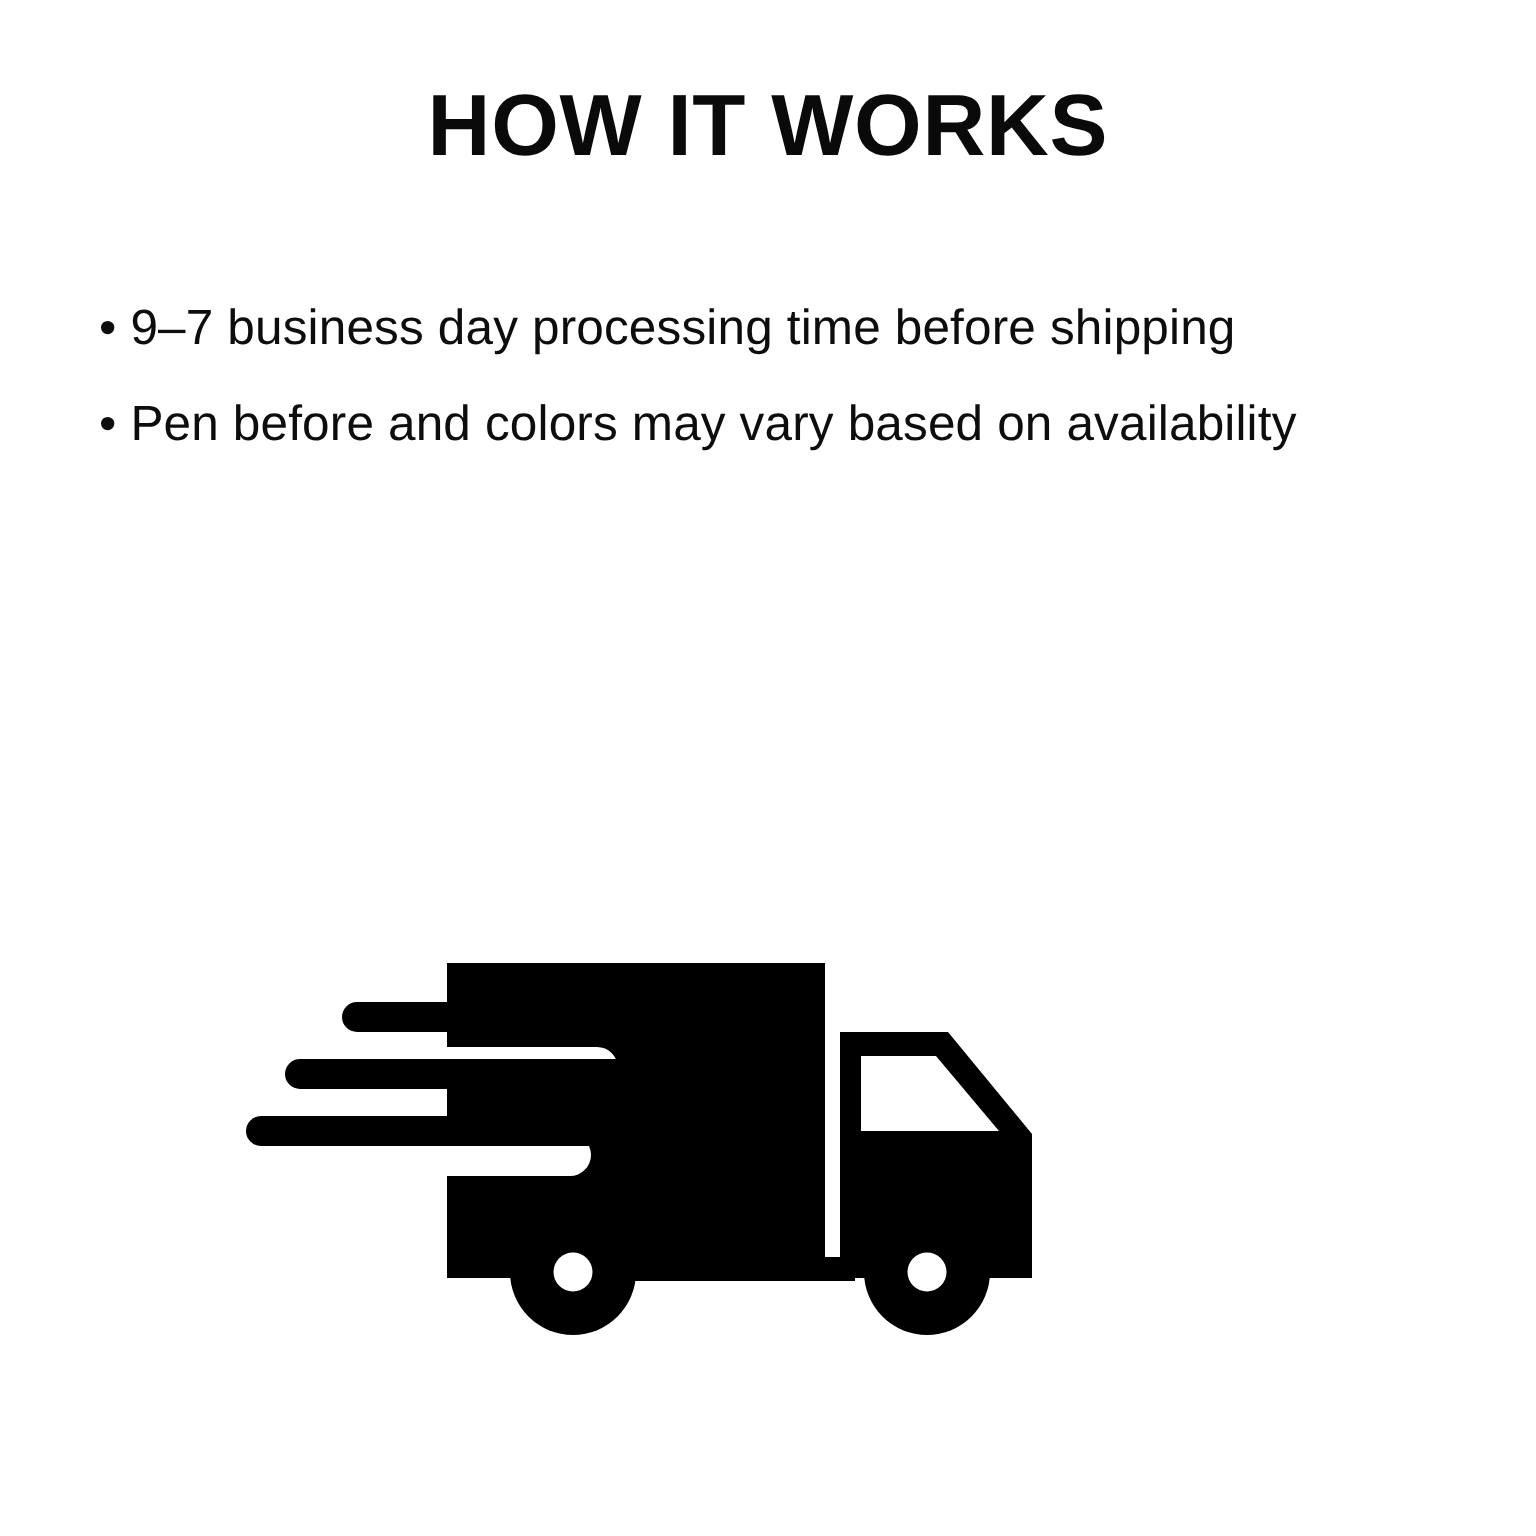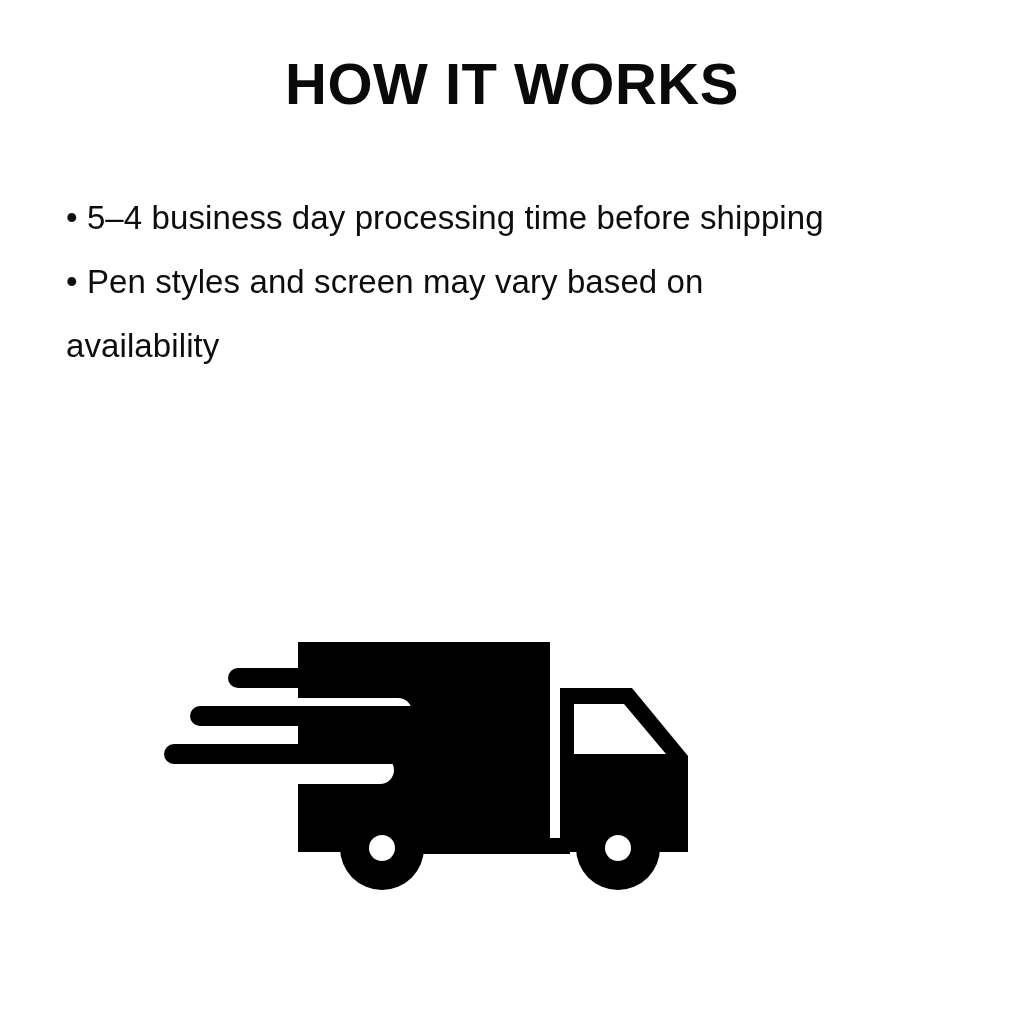--- a/index.html
+++ b/index.html
@@ -59,22 +59,22 @@
   }
 </style>
 </head>
 <body>
 
 <div class="page">
 
   <div class="title">HOW IT WORKS</div>
 
   <div class="bullet-list">
-    <div class="bullet-item">• 5–4 business day processing time before shipping</div>
-    <div class="bullet-item">• Pen styles and screen may vary based on availability</div>
+    <div class="bullet-item">• 9–7 business day processing time before shipping</div>
+    <div class="bullet-item">• Pen before and colors may vary based on availability</div>
   </div>
 
   <div class="truck-wrap">
     <svg width="600" height="320" viewBox="0 0 600 320" xmlns="http://www.w3.org/2000/svg">
 
       <rect x="78" y="48" width="200" height="20" rx="10" fill="#000000"></rect>
       <rect x="40" y="86" width="238" height="20" rx="10" fill="#000000"></rect>
       <rect x="14" y="124" width="264" height="20" rx="10" fill="#000000"></rect>
 
       <path d="M148 22 H400 V232 H148 V164 H230 a14 14 0 0 0 0-28 H148 V106 H248 a14 14 0 0 0 0-28 H148 Z" fill="#000000"></path>

